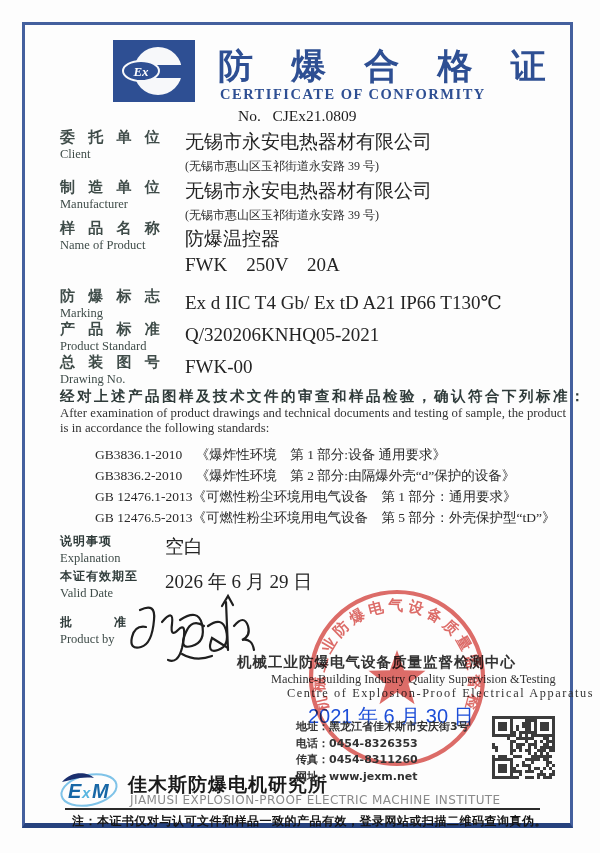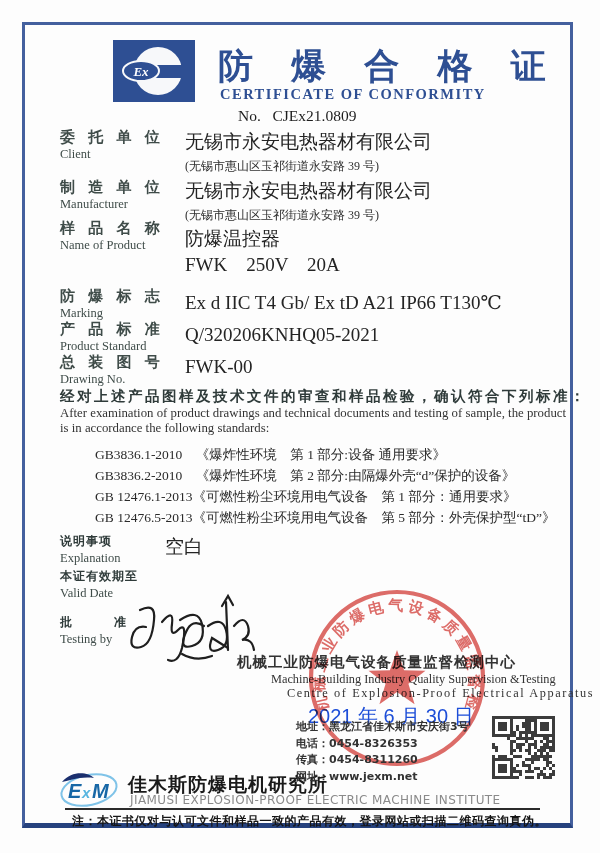--- a/index.html
+++ b/index.html
@@ -108,23 +108,24 @@
     <div class="std">GB 12476.1-2013《可燃性粉尘环境用电气设备　第 1 部分：通用要求》</div>
     <div class="std">GB 12476.5-2013《可燃性粉尘环境用电气设备　第 5 部分：外壳保护型“tD”》</div>
   </div>
 
   <div class="abs sec-label" style="left:60px;top:533px;">说明事项</div>
   <div class="abs label-en" style="left:60px;top:551px;">Explanation</div>
   <div class="abs val" style="left:165px;top:534px;">空白</div>
 
   <div class="abs sec-label" style="left:60px;top:568px;">本证有效期至</div>
   <div class="abs label-en" style="left:60px;top:586px;">Valid Date</div>
+  <div class="abs val" style="left:165px;top:569px;">2026 年 6 月 29 日</div>
 
   <div class="abs sec-label" style="left:60px;top:614px;letter-spacing:6px;">批　　准</div>
-  <div class="abs label-en" style="left:60px;top:632px;">Testing by</div>
+  <div class="abs label-en" style="left:60px;top:632px;">Product by</div>
   <svg class="abs" style="left:122px;top:592px;" width="145" height="78" viewBox="0 0 145 78">
     <g stroke="#1f1f1f" stroke-width="2.2" fill="none" stroke-linecap="round">
       <path d="M18 18 q16 -8 14 10 q-2 24 -13 27 q-12 3 -9 -10 q3 -12 14 -10"></path>
       <path d="M40 30 q12 -14 10 2 q-2 14 6 6 q10 -10 4 18 q-4 16 -14 12"></path>
       <path d="M58 28 q18 -12 22 4 q4 18 -10 22 q-14 4 -6 -14 q6 -14 18 -6"></path>
       <path d="M86 34 q14 -10 18 4 q4 16 -8 20 q-12 4 -6 -12 l16 10"></path>
       <path d="M104 10 l2 48"></path>
       <path d="M100 14 l6 -10 l5 9"></path>
       <path d="M112 34 q10 -12 14 0 q3 10 -6 14 q10 -2 12 10"></path>
       <path d="M60 62 q14 8 30 2"></path>

